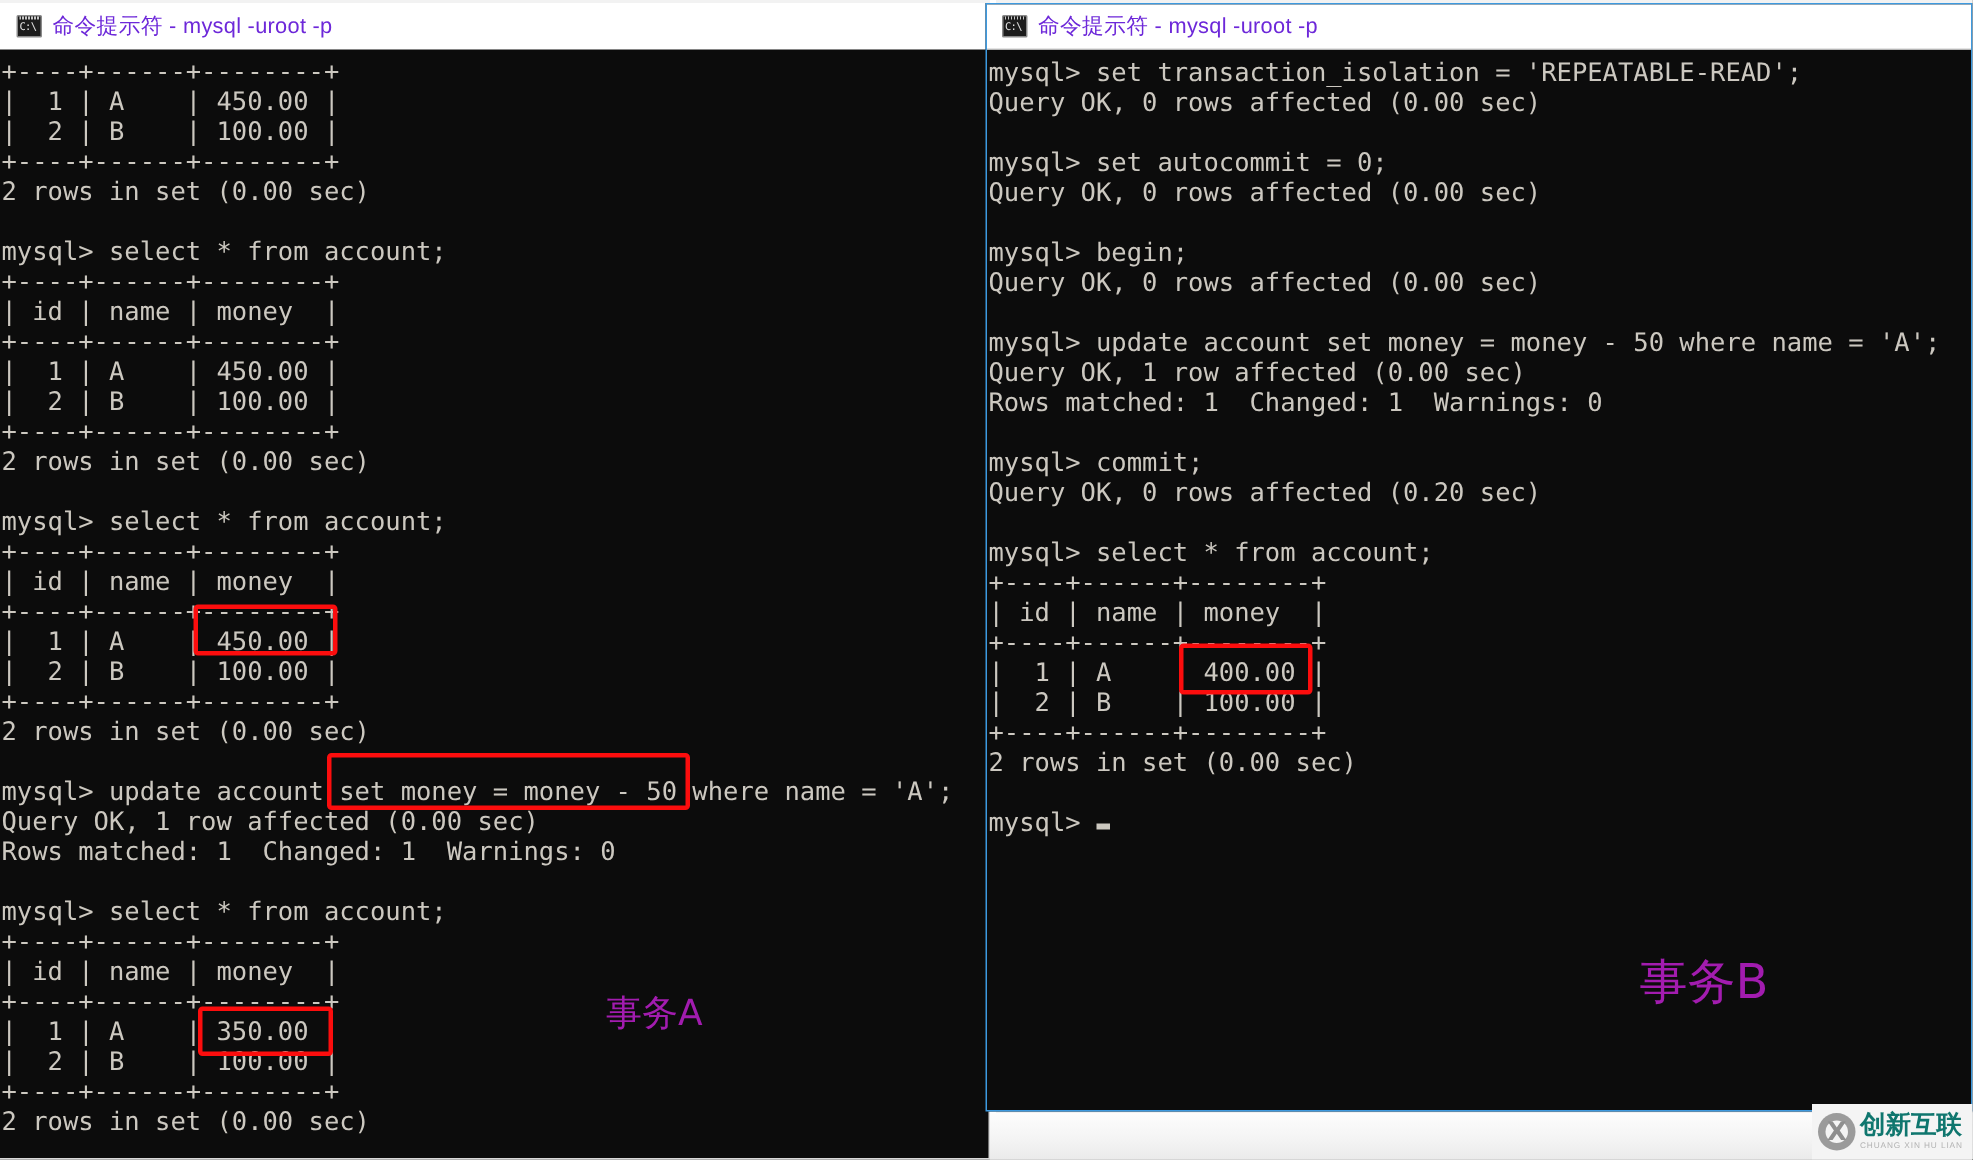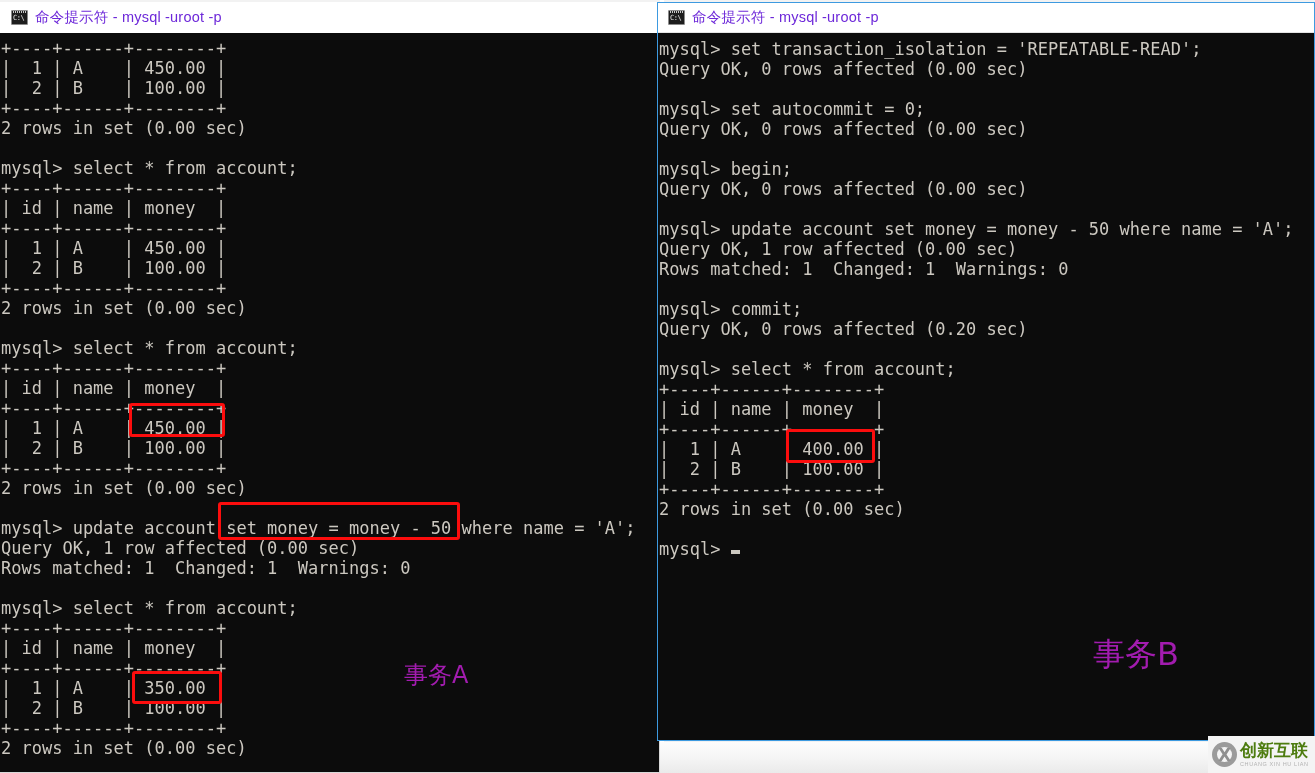--- a/index.html
+++ b/index.html
@@ -201,21 +201,21 @@
     font-family: "DejaVu Sans", sans-serif;
     font-size: 17px;
     font-weight: bold;
     display: flex;
     align-items: center;
     justify-content: center;
     z-index: 2;
   }
   #wm-texts { display: flex; flex-direction: column; line-height: 1; }
   #wm-cn {
-    color: #4d7c0f;
+    color: #0f766e;
     font-family: "DejaVu Sans", sans-serif;
     font-size: 17px;
     font-weight: bold;
     letter-spacing: 0px;
   }
   #wm-en {
     color: #b3b3b3;
     font-family: "Liberation Sans", sans-serif;
     font-size: 5.5px;
     letter-spacing: 0.6px;

